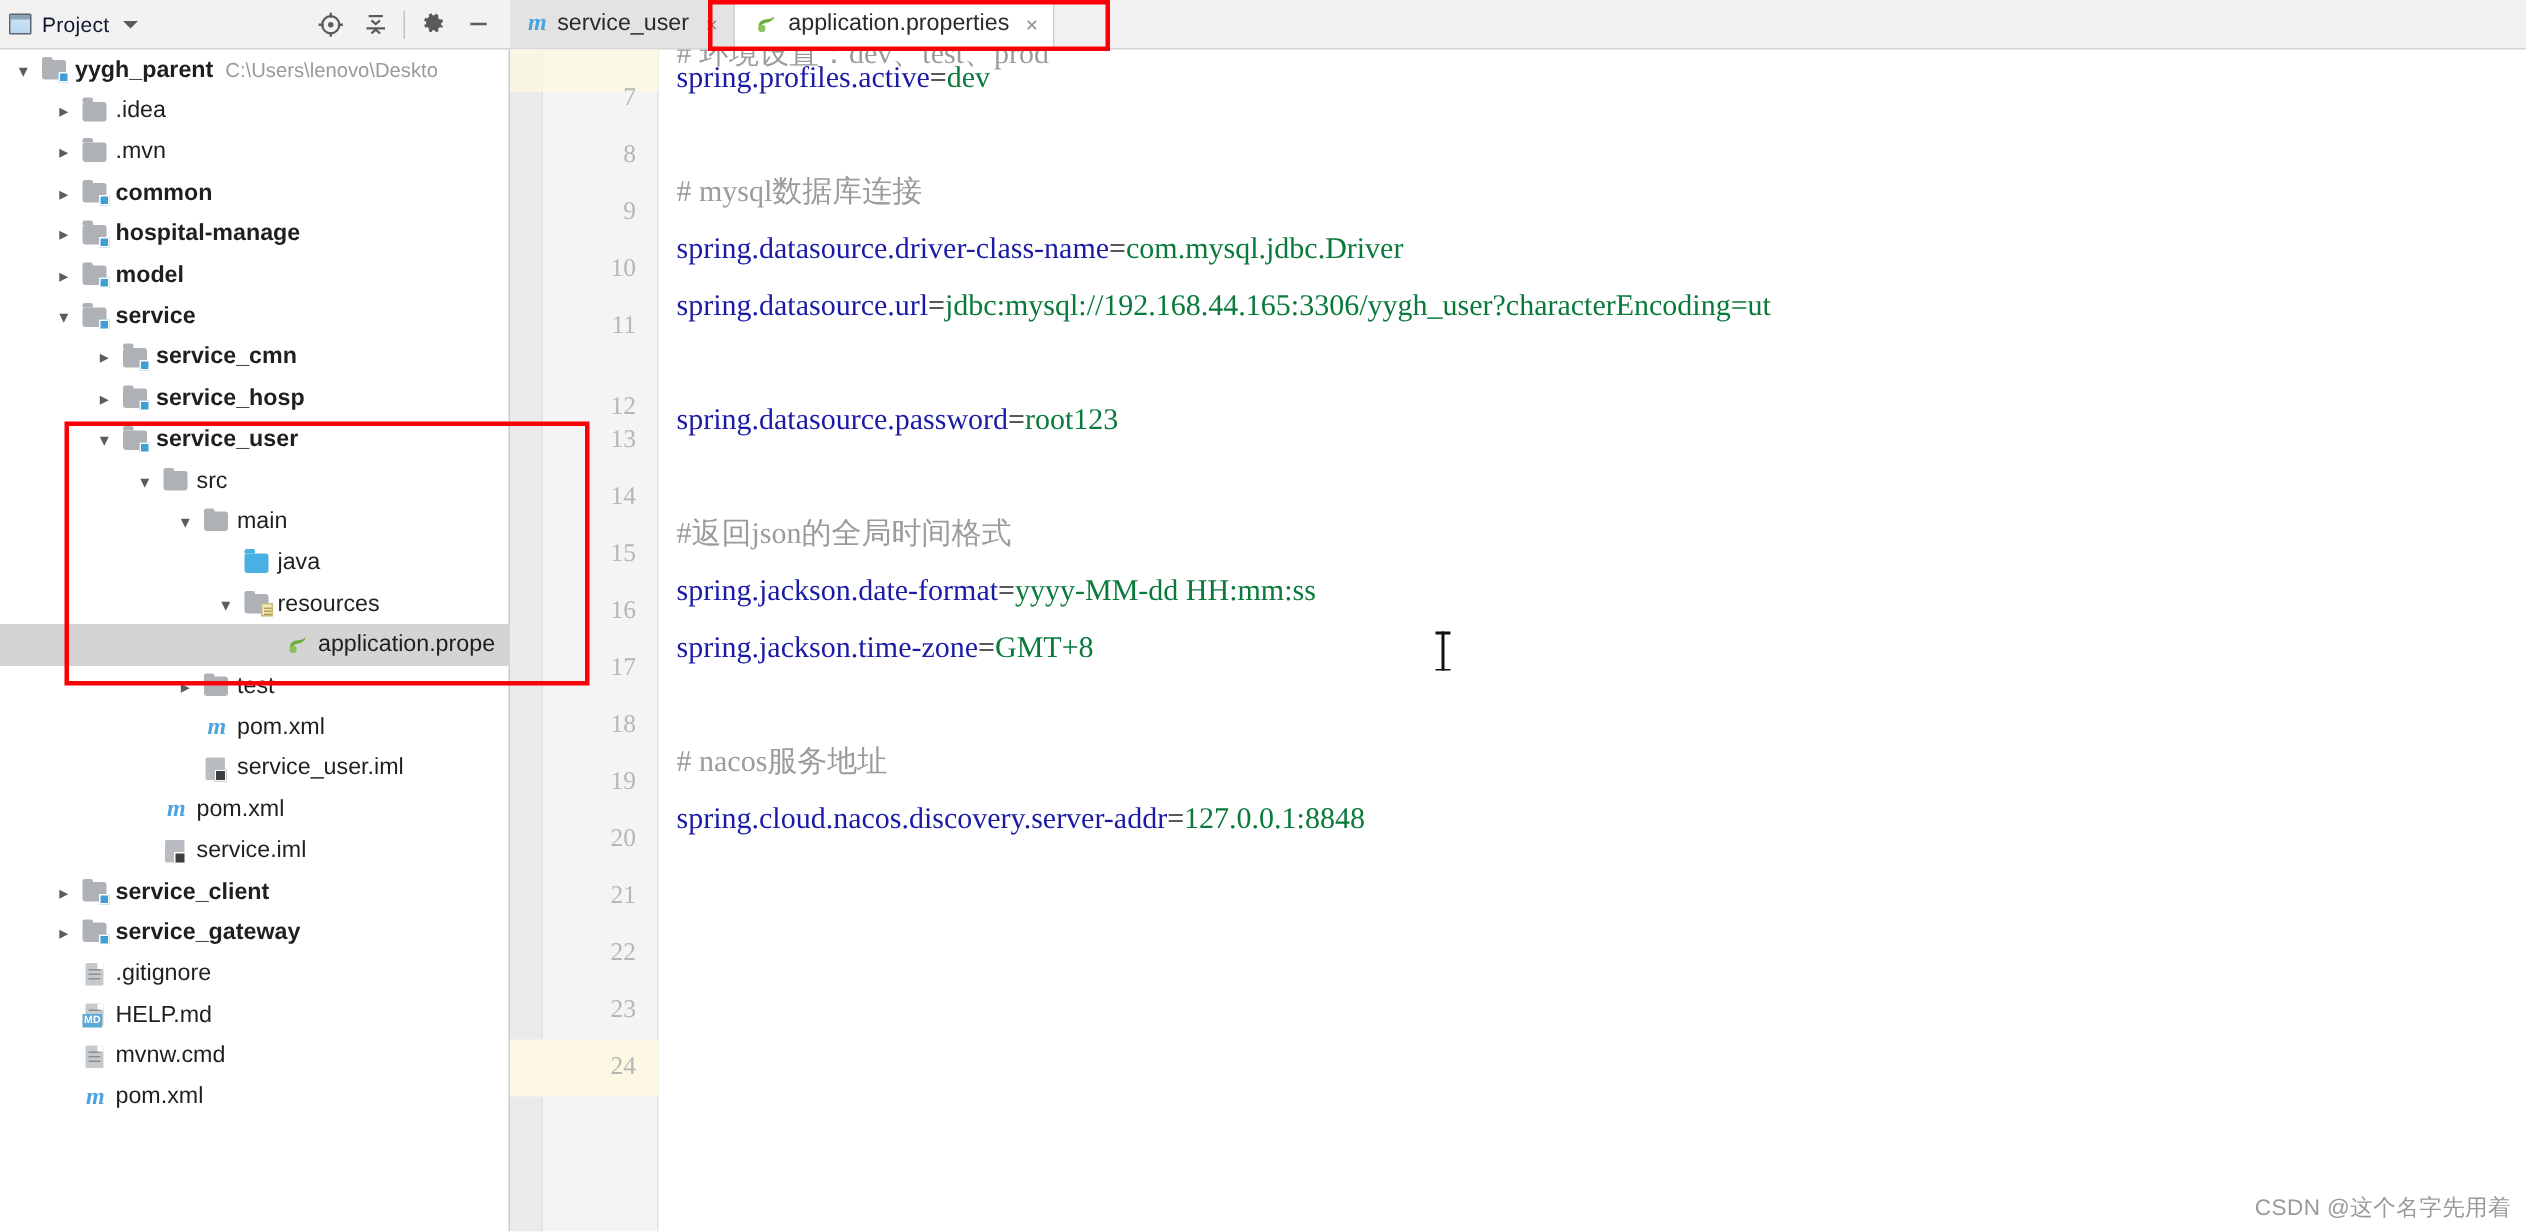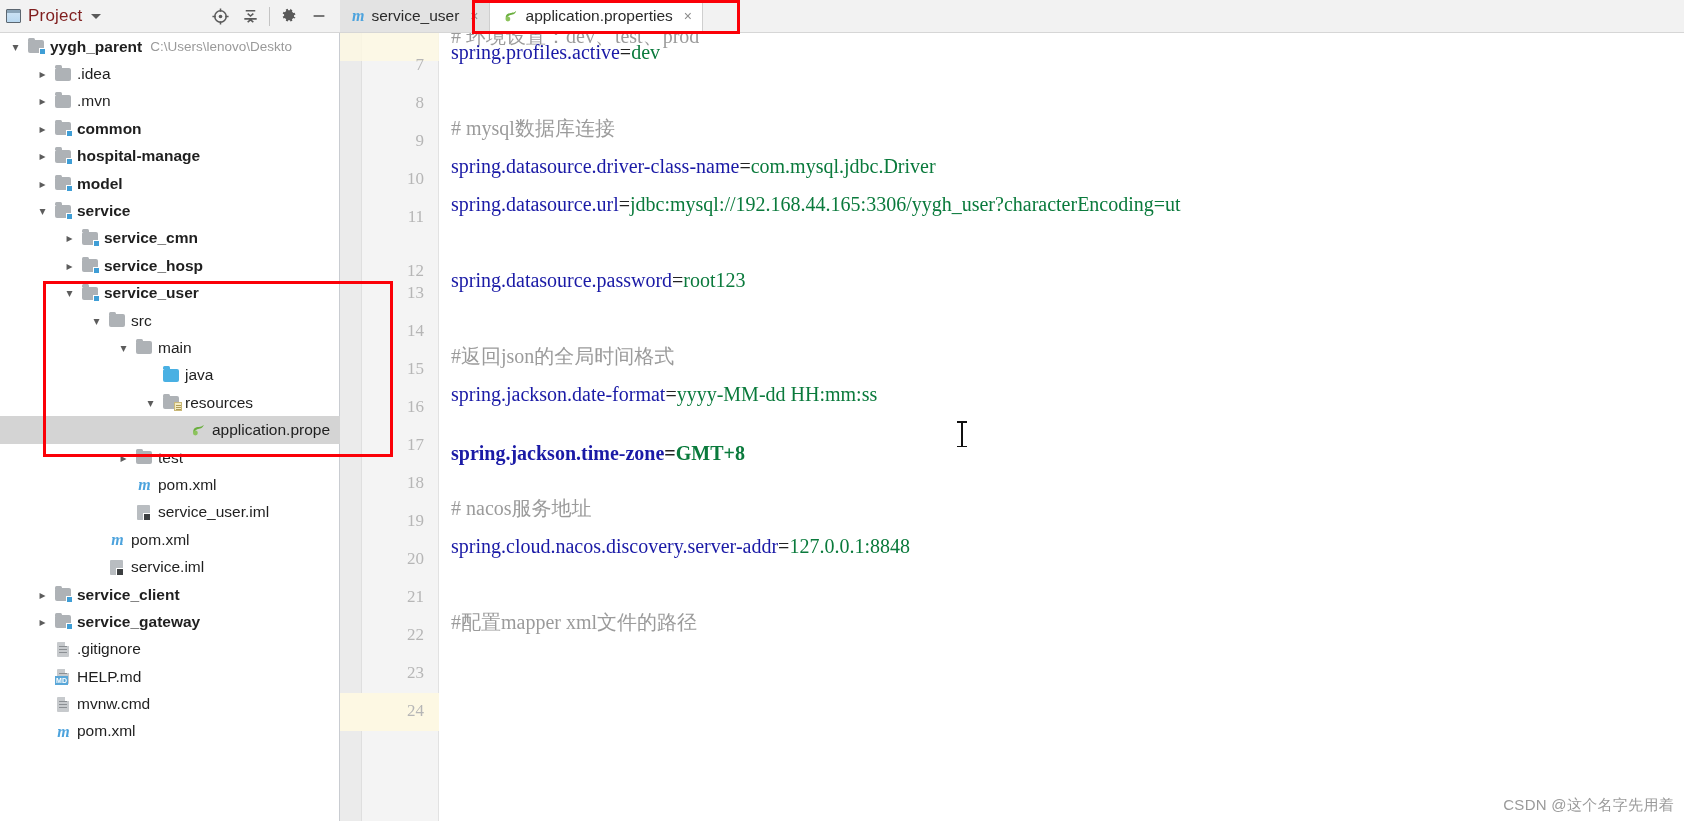--- a/index.html
+++ b/index.html
@@ -29,21 +29,21 @@
   .proj-icon {
     width: 15px; height: 14px;
     border: 1.6px solid #5b6670;
     background: linear-gradient(#cfe4f5, #b9d8f0);
     border-radius: 1px; position: relative;
   }
   .proj-icon::after {
     content:""; position:absolute; left:0; right:0; top:0; height:3px;
     background:#8aa4b8;
   }
-  .pt-label { font-size: 17px; color: #7f1d1d; letter-spacing: .2px; }
+  .pt-label { font-size: 14px; color: #0f172a; letter-spacing: .2px; }
   .caret-dn {
     width: 0; height: 0;
     border-left: 5px solid transparent; border-right: 5px solid transparent;
     border-top: 5px solid #5a5a5a; margin-left: 2px;
   }
   .pt-spacer { flex: 1 1 auto; }
   .tb-btn { width: 30px; height: 26px; display:flex; align-items:center; justify-content:center; }
   .tb-sep { width:1px; height:19px; background:#c4c4c4; margin:0 4px; }
 
   
@@ -514,24 +514,23 @@
         </div>
       <div id="code">
           <div class="cline cmt" style="top: -16px;"># 环境设置：dev、test、prod</div>
           <div class="cline" style="top: 0px;"><span class="k">spring.profiles.active</span><span class="eq">=</span><span class="v">dev</span></div>
           <div class="cline cmt" style="top: 76px;"># mysql数据库连接</div>
           <div class="cline" style="top: 114px;"><span class="k">spring.datasource.driver-class-name</span><span class="eq">=</span><span class="v">com.mysql.jdbc.Driver</span></div>
           <div class="cline" style="top: 152px;"><span class="k">spring.datasource.url</span><span class="eq">=</span><span class="v">jdbc:mysql://192.168.44.165:3306/yygh_user?characterEncoding=ut</span></div>
           <div class="cline" style="top: 228px;"><span class="k">spring.datasource.password</span><span class="eq">=</span><span class="v">root123</span></div>
           <div class="cline cmt" style="top: 304px;">#返回json的全局时间格式</div>
           <div class="cline" style="top: 342px;"><span class="k">spring.jackson.date-format</span><span class="eq">=</span><span class="v">yyyy-MM-dd HH:mm:ss</span></div>
-          <div class="cline" style="top: 401px; font-weight: bold;"><span class="k">spring.jackson.time-zone</span><span class="eq">=</span><span class="v">GMT+8</span></div>
+          <div class="cline" style="top: 380px;"><span class="k">spring.jackson.time-zone</span><span class="eq">=</span><span class="v">GMT+8</span></div>
           <div class="cline cmt" style="top: 456px;"># nacos服务地址</div>
           <div class="cline" style="top: 494px;"><span class="k">spring.cloud.nacos.discovery.server-addr</span><span class="eq">=</span><span class="v">127.0.0.1:8848</span></div>
-          <div class="cline cmt" style="top: 570px;">#配置mapper xml文件的路径</div>
           <div class="caret-i" style="left: 522px; top: 388px;"></div>
         </div>
     </div>
 
     <div id="watermark">CSDN @这个名字先用着</div>
   </div>
 
   <div class="redbox" style="left:43px; top:281px; width:350px; height:176px;"></div>
   <div class="redbox" style="left:472px; top:0px; width:268px; height:34px;"></div>
 </div>

